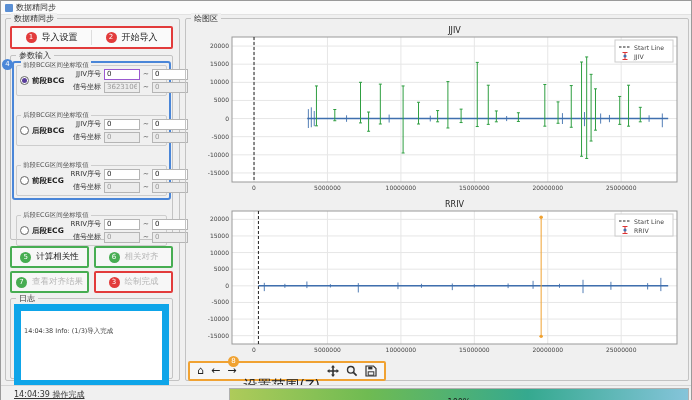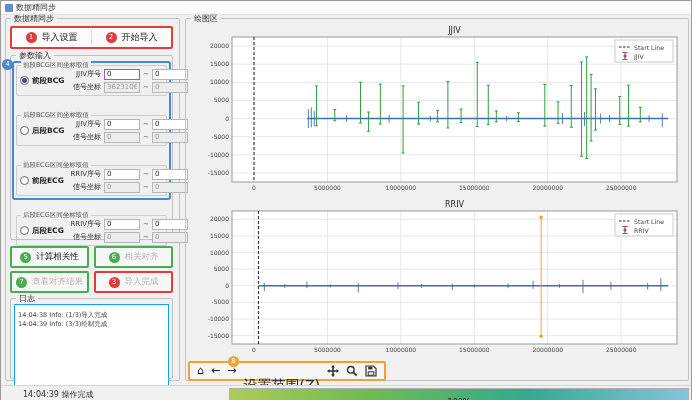--- a/index.html
+++ b/index.html
@@ -38,33 +38,33 @@
   .pinput{width:30px;height:9px;font-size:7px;font-family:inherit;border:1px solid #b5b5b5;background:#fff;padding:0 2px;box-sizing:content-box;color:#222;}
   .pinput.focused{border-color:#9b59d0;}
   .pinput.disabled{background:#ececec;color:#999;}
   .tilde{font-size:7px;color:#333;}
   
   .act-btn{position:absolute;height:22px;display:flex;align-items:center;justify-content:center;gap:5px;background:#f7f7f7;
            border-radius:2px;font-size:8.5px;cursor:pointer;box-sizing:border-box;}
   .act-btn.green{border:2px solid #47ad52;} .act-btn.red{border:2px solid #e23b3b;}
   .act-btn .lbl{color:#222;} .act-btn.disabled .lbl{color:#b8b8b8;}
   
-  .log-list{position:absolute;left:13px;top:303px;width:155px;height:83px;background:#fff;border:1px solid #0ea5e9;
-            box-sizing:border-box;padding:6px 3px;overflow:hidden;}
+  .log-list{position:absolute;left:13px;top:303px;width:155px;height:83px;background:#fff;border:7px solid #0ea5e9;
+            box-sizing:border-box;padding:16px 3px;overflow:hidden;}
   .log-line{font-size:6.5px;color:#444;line-height:8.5px;white-space:nowrap;}
   
   .toolbar{position:absolute;left:187px;top:360px;height:20px;border:2px solid #f0a232;border-radius:2px;background:#f6f6f6;
            display:flex;align-items:center;gap:7px;padding:0 7px;box-sizing:border-box;}
   .tb-icon{font-size:11px;color:#222;line-height:16px;cursor:pointer;}
   .tb-svg{display:block;cursor:pointer;}
   .tb-range{font-size:14px;color:#222;cursor:pointer;margin-top:29px;}
   .badge-float{position:absolute;z-index:5;}
   
   .statusbar{position:absolute;left:0;right:0;top:384px;height:16px;background:#f0f0f0;border-top:1px solid #d5d5d5;}
-  .status-msg{position:absolute;left:22px;top:3px;font-size:8px;color:#333;}
+  .status-msg{position:absolute;left:13px;top:3px;font-size:8px;color:#333;text-decoration:underline;}
   .progress{position:absolute;left:228px;top:2px;width:460px;height:28px;border:1px solid #b0b0b0;box-sizing:border-box;
             background:linear-gradient(90deg,#aecb5a 0%,#6fbb52 30%,#35a98f 65%,#85c4da 100%);
             display:flex;align-items:center;justify-content:center;}
   .progress-label{font-size:8px;color:#1a1a1a;}
   
   .chart-svg{position:absolute;background:#f0f0f0;}
 </style>
 </head>
 <body>
 
@@ -202,29 +202,28 @@
   <div class="act-btn green disabled" style="left:93px;top:245px;width:79px;">
     <span class="badge green">6</span>
     <span class="lbl">相关对齐</span>
   </div>
   <div class="act-btn green disabled" style="left:9px;top:270px;width:79px;">
     <span class="badge green">7</span>
     <span class="lbl">查看对齐结果</span>
   </div>
   <div class="act-btn red disabled" style="left:93px;top:270px;width:79px;">
     <span class="badge red">3</span>
-    <span class="lbl">导入完成</span>
+    <span class="lbl">绘制完成</span>
   </div>
 
   <div class="groupbox" style="left:9px;top:297px;width:163px;height:81px;">
     <span class="gb-label">日志</span>
   </div>
   <div class="log-list">
     <div class="log-line">14:04:38 Info: (1/3)导入完成</div>
-    <div class="log-line">14:04:39 Info: (3/3)绘制完成</div>
   </div>
 
   <div class="groupbox" style="left:184px;top:17px;width:504px;height:363px;">
     <span class="gb-label">绘图区</span>
   </div>
 
   <svg class="chart-svg" width="495" height="173" style="left:189px;top:23px;">
       <rect x="42" y="13" width="445" height="145" fill="#ffffff"></rect>
       <line x1="42" y1="148.9375" x2="487" y2="148.9375" stroke="#e6e6e6" stroke-width="1"></line>
       <line x1="42" y1="130.8125" x2="487" y2="130.8125" stroke="#e6e6e6" stroke-width="1"></line>

